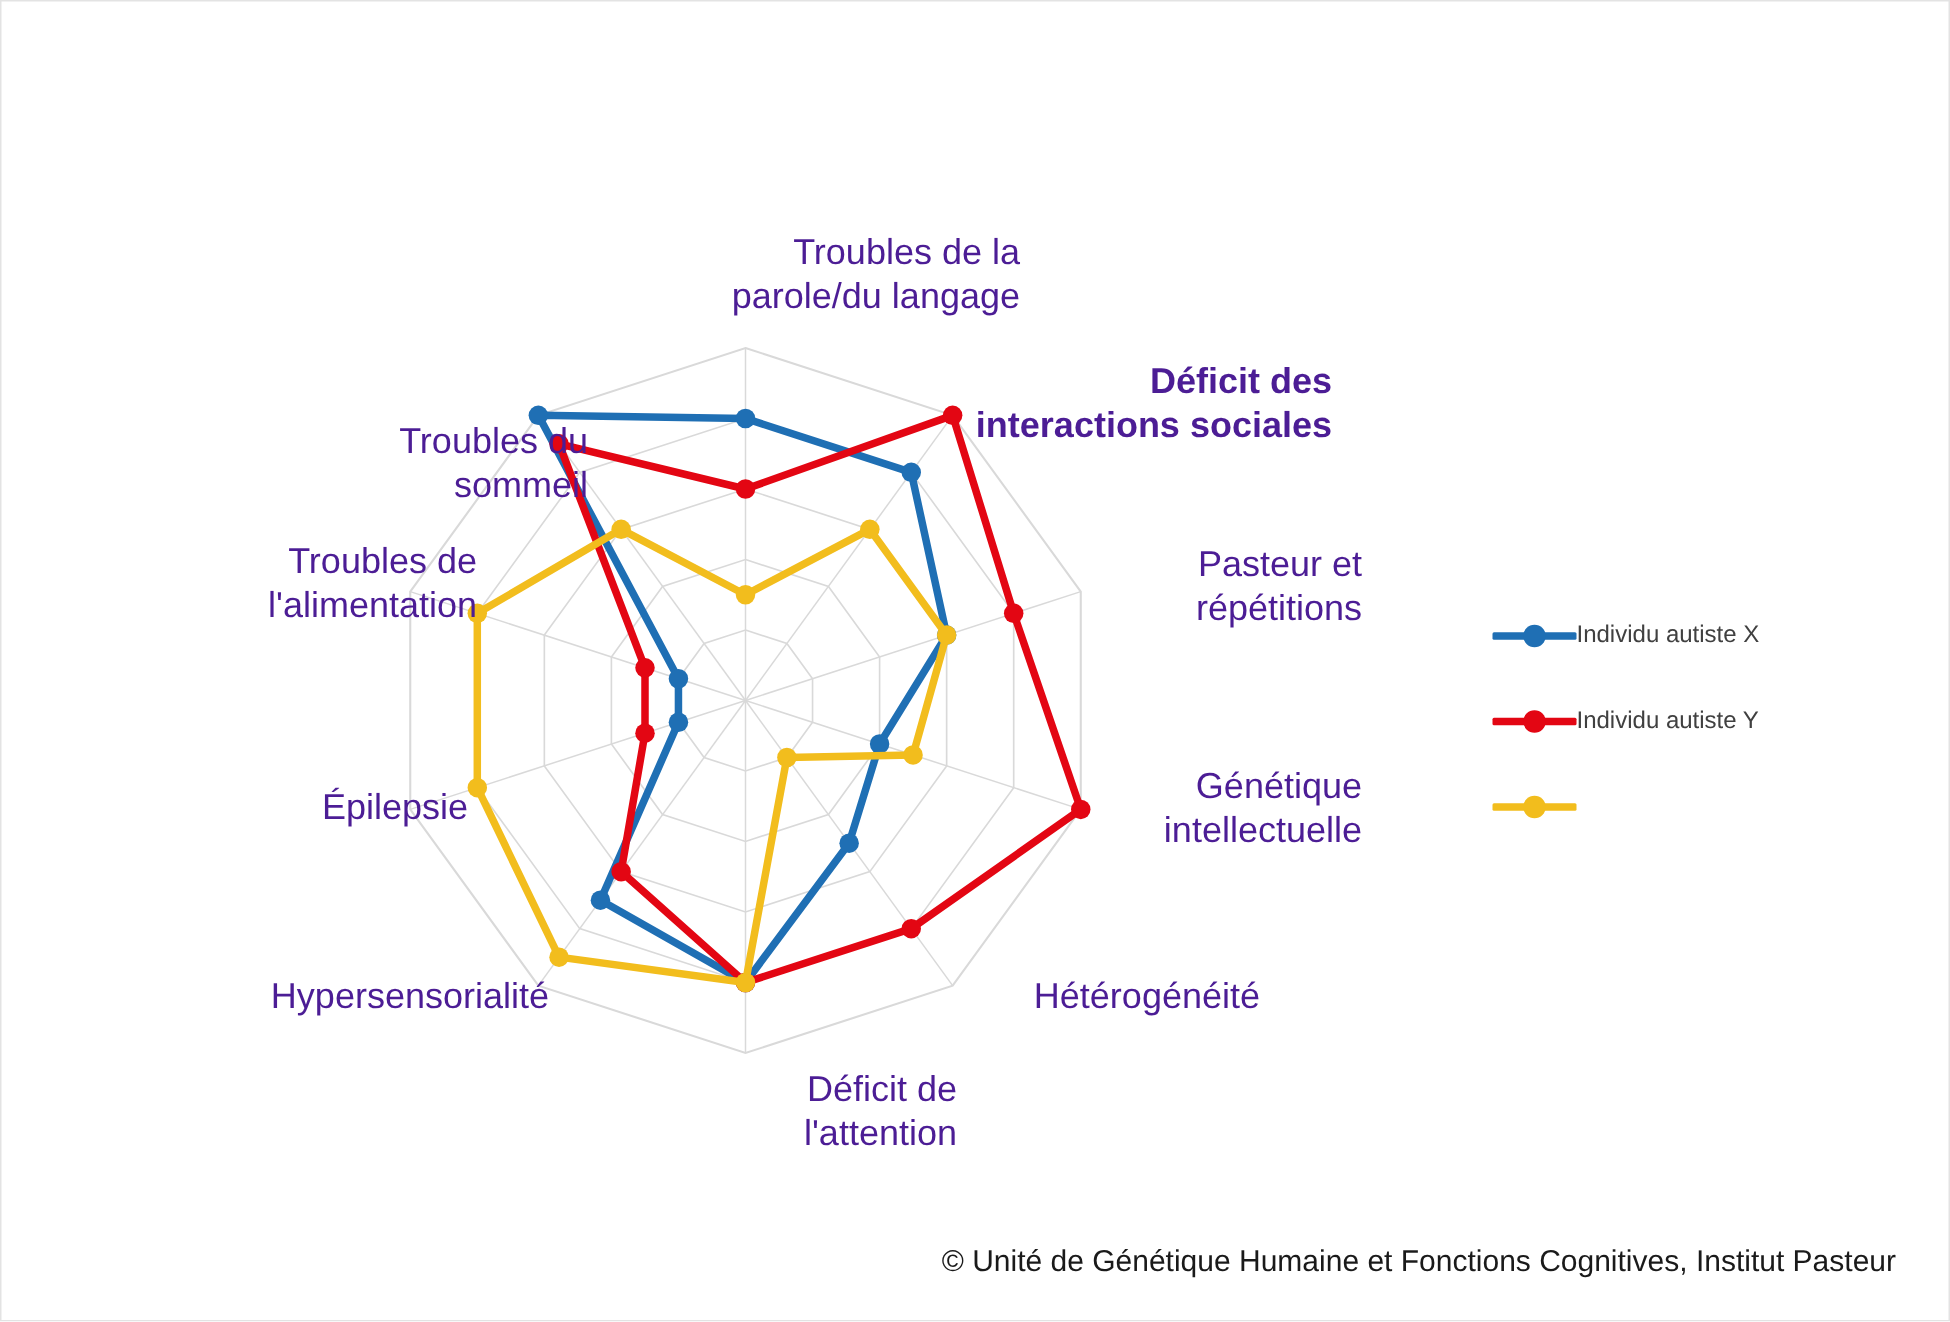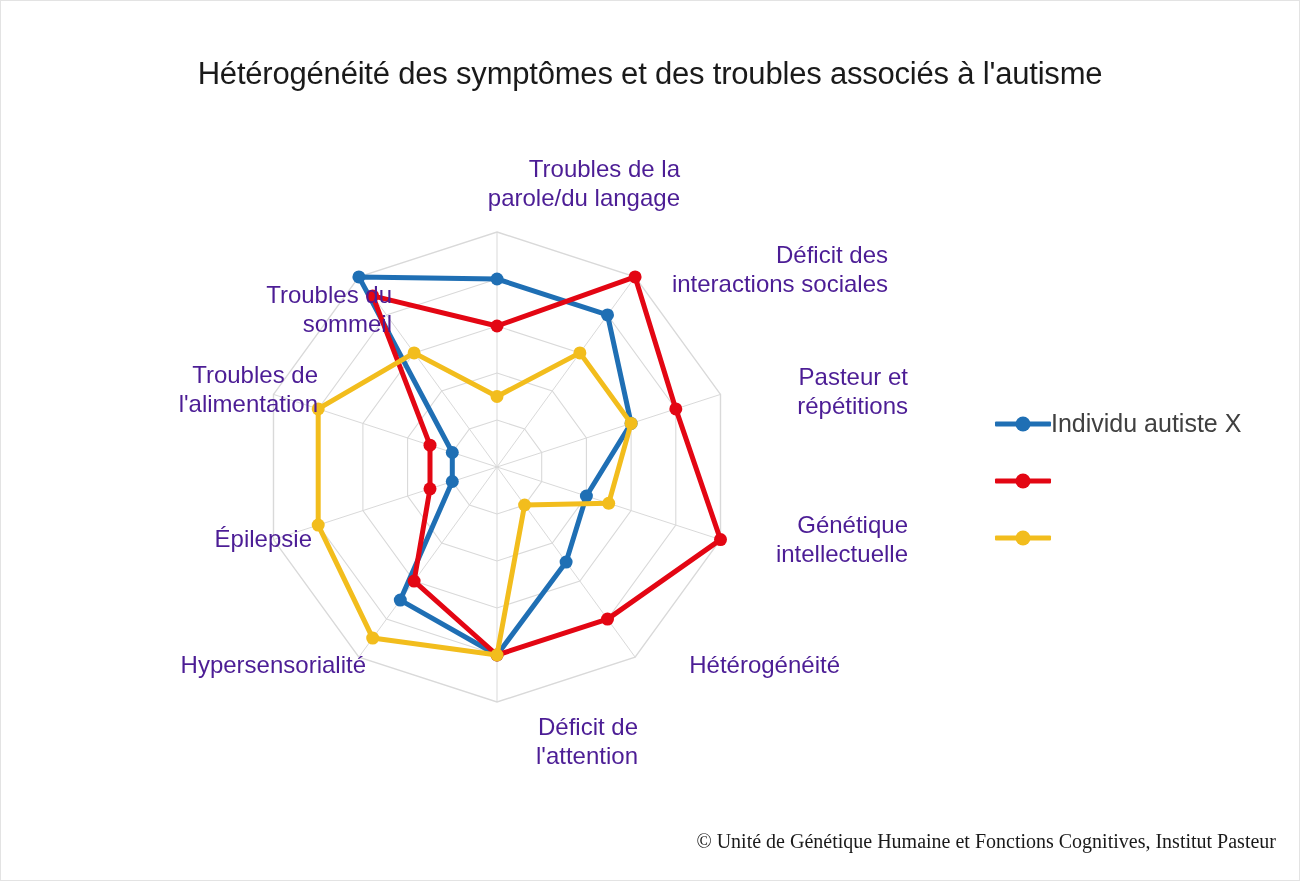--- a/index.html
+++ b/index.html
@@ -69,41 +69,39 @@
     border-radius: 1px;
   }
   .legend-dot {
     position: absolute;
     left: 50%; top: 50%;
     transform: translate(-50%, -50%);
     width: 15px; height: 15px;
     border-radius: 50%;
   }
   .legend-label {
-    font-size: 25px;
+    font-size: 16px;
     color: #404040;
     white-space: nowrap;
   }
   #footer-note {
     position: absolute;
-    right: 24px; bottom: 28px;
+    right: 36px; bottom: 28px;
     font-size: 20px;
     color: #1a1a1a;
     white-space: nowrap;
-    font-family: Liberation Serif, serif;
   }
 </style>
 </head>
 <body>
 
 <div id="page">
 
   <div class="frame-border"></div>
 
-  <div id="chart-title">Hétérogénéité des symptômes et des troubles associés à l'autisme</div>
 
   <div id="radar-wrap">
     <svg class="radar" id="radar-svg" width="880" height="700">
         <g>
           <polygon points="437.0,300.0 464.6,309.0 481.7,332.5 481.7,361.5 464.6,385.0 437.0,394.0 409.4,385.0 392.3,361.5 392.3,332.5 409.4,309.0" fill="none" stroke="#d9d9d9" stroke-width="1.1"></polygon>
           <polygon points="437.0,253.0 492.3,271.0 526.4,318.0 526.4,376.0 492.3,423.0 437.0,441.0 381.7,423.0 347.6,376.0 347.6,318.0 381.7,271.0" fill="none" stroke="#d9d9d9" stroke-width="1.1"></polygon>
           <polygon points="437.0,206.0 519.9,232.9 571.1,303.4 571.1,390.6 519.9,461.1 437.0,488.0 354.1,461.1 302.9,390.6 302.9,303.4 354.1,232.9" fill="none" stroke="#d9d9d9" stroke-width="1.1"></polygon>
           <polygon points="437.0,159.0 547.5,194.9 615.8,288.9 615.8,405.1 547.5,499.1 437.0,535.0 326.5,499.1 258.2,405.1 258.2,288.9 326.5,194.9" fill="none" stroke="#d9d9d9" stroke-width="1.1"></polygon>
           <polygon points="437.0,112.0 575.1,156.9 660.5,274.4 660.5,419.6 575.1,537.1 437.0,582.0 298.9,537.1 213.5,419.6 213.5,274.4 298.9,156.9" fill="none" stroke="#d9d9d9" stroke-width="1.4"></polygon>
           <line x1="437" y1="347" x2="437.0" y2="112.0" stroke="#d9d9d9" stroke-width="1"></line>
@@ -153,21 +151,21 @@
           <circle cx="437.0" cy="535.0" r="6.5" fill="#f2bd1d"></circle>
           <circle cx="312.7" cy="518.1" r="6.5" fill="#f2bd1d"></circle>
           <circle cx="258.2" cy="405.1" r="6.5" fill="#f2bd1d"></circle>
           <circle cx="258.2" cy="288.9" r="6.5" fill="#f2bd1d"></circle>
           <circle cx="354.1" cy="232.9" r="6.5" fill="#f2bd1d"></circle>
         </g>
       </svg>
     <div id="axis-labels-layer">
         <div class="axis-label" style="left: 380px; top: 34px; width: 240px;">Troubles de la
 parole/du langage</div>
-        <div class="axis-label" style="left: 568px; top: 120px; width: 260px;">Déficit des
+        <div class="axis-label" style="left: 568px; top: 120px; width: 260px; font-weight: bold;">Déficit des
 interactions sociales</div>
         <div class="axis-label" style="left: 648px; top: 242px; width: 200px;">Pasteur et
 répétitions</div>
         <div class="axis-label" style="left: 648px; top: 390px; width: 200px;">Génétique
 intellectuelle</div>
         <div class="axis-label" style="left: 580px; top: 530px; width: 200px;">Hétérogénéité</div>
         <div class="axis-label" style="left: 378px; top: 592px; width: 200px;">Déficit de
 l'attention</div>
         <div class="axis-label" style="left: 76px; top: 530px; width: 230px;">Hypersensorialité</div>
         <div class="axis-label" style="left: 72px; top: 404px; width: 180px;">Épilepsie</div>
@@ -184,20 +182,21 @@
         <span class="legend-line" style="background: rgb(31, 111, 180);"></span>
         <span class="legend-dot" style="background: rgb(31, 111, 180);"></span>
       </span>
       <span class="legend-label">Individu autiste X</span>
     </div>
     <div class="legend-row">
       <span class="legend-mark">
         <span class="legend-line" style="background: rgb(227, 6, 19);"></span>
         <span class="legend-dot" style="background: rgb(227, 6, 19);"></span>
       </span>
+      <span class="legend-label">Individu autiste Y</span>
     </div>
     <div class="legend-row">
       <span class="legend-mark">
         <span class="legend-line" style="background: rgb(242, 189, 29);"></span>
         <span class="legend-dot" style="background: rgb(242, 189, 29);"></span>
       </span>
     </div>
   </div>
 
   <div id="footer-note">© Unité de Génétique Humaine et Fonctions Cognitives, Institut Pasteur</div>

